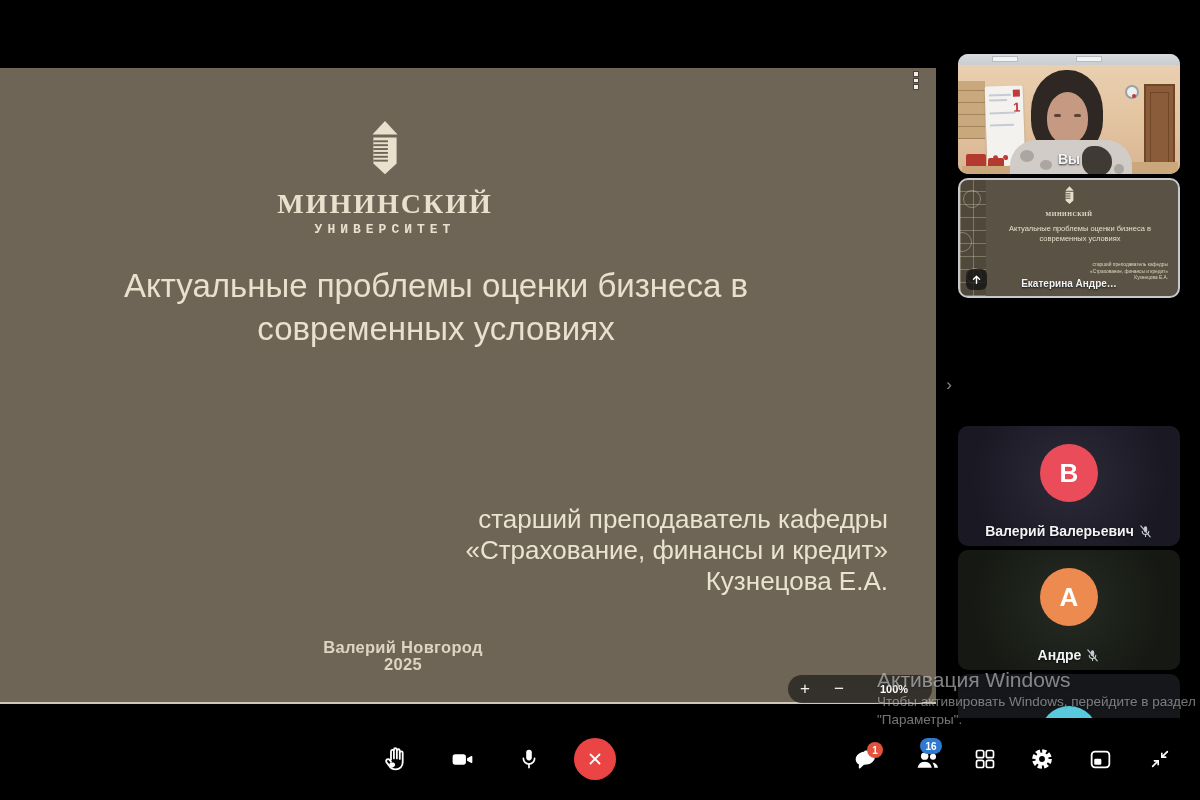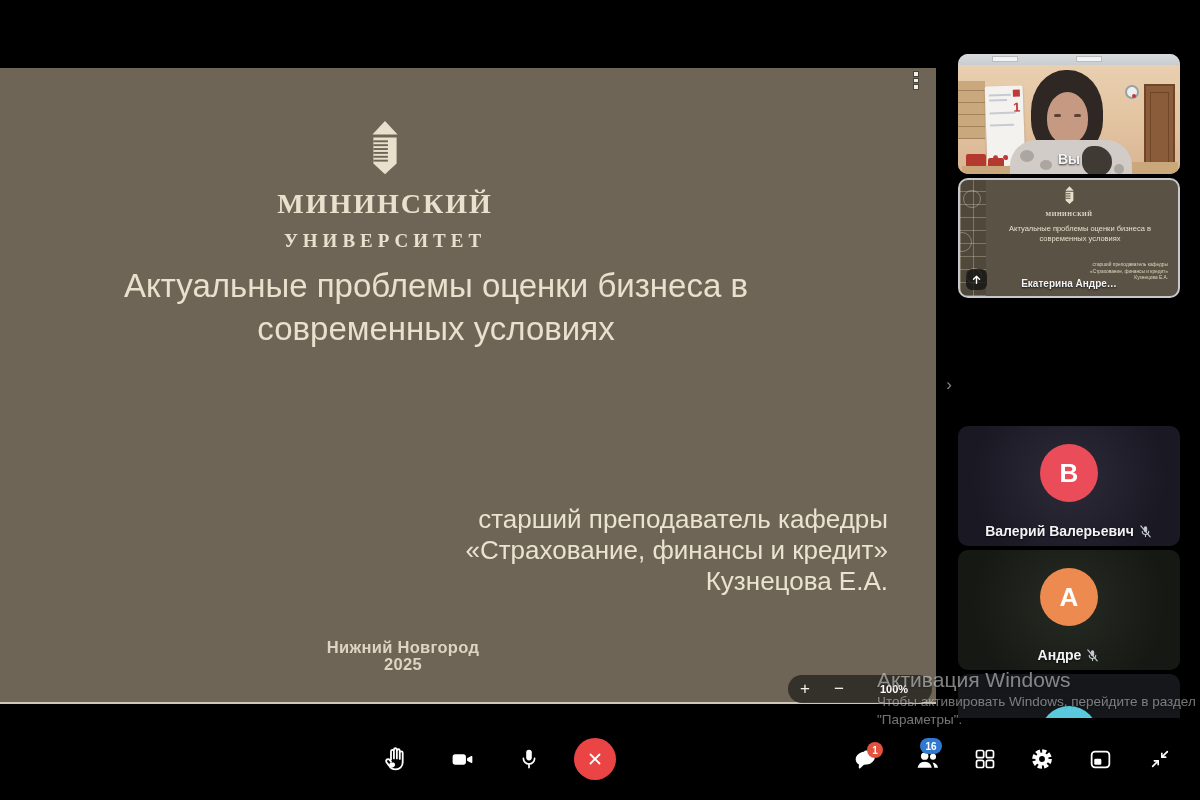--- a/index.html
+++ b/index.html
@@ -10,21 +10,21 @@
   
   .share-area { position:absolute; left:0; top:68px; width:936px; height:636px;
     background:#6e6557; border-bottom:2px solid #cfc8b8; }
   .kebab { position:absolute; top:4px; right:13px; width:14px; height:24px;
     display:flex; flex-direction:column; align-items:center; gap:3px; cursor:pointer; }
   .kebab i { width:3.5px; height:3.5px; background:#f2efe6; display:block; box-shadow:0 0 0 1px rgba(0,0,0,.35); }
 
   .logo-block { position:absolute; left:0; top:52px; width:770px; text-align:center; color:#e9e1cd; }
   .logo-emblem { display:inline-block; }
   .logo-name { font-family:"Liberation Serif", serif; font-weight:bold; font-size:28px; letter-spacing:2px; margin-top:4px; }
-  .logo-sub { font-family:Liberation Serif, serif; font-weight:bold; font-size:19px; letter-spacing:5px; margin-top:10px; }
+  .logo-sub { font-family:Liberation Mono, monospace; font-weight:bold; font-size:13px; letter-spacing:5px; margin-top:2px; }
 
   .slide-title { position:absolute; left:0; top:196px; width:872px; text-align:center;
     color:#e9e1cd; font-size:33px; line-height:43px; font-weight:400; }
 
   .slide-author { position:absolute; right:48px; top:436px; text-align:right;
     color:#eae3d0; font-size:26px; line-height:31px; }
 
   .slide-footer { position:absolute; left:0; top:571px; width:806px; text-align:center;
     color:#ddd5c1; font-size:16.5px; line-height:17px; font-weight:bold; letter-spacing:.3px; }
 
@@ -154,21 +154,21 @@
       <div>современных условиях</div>
     </div>
 
     <div class="slide-author">
       <div>старший преподаватель кафедры</div>
       <div>«Страхование, финансы и кредит»</div>
       <div>Кузнецова Е.А.</div>
     </div>
 
     <div class="slide-footer">
-      <div>Нижний Новгород</div>
+      <div>Валерий Новгород</div>
       <div>2025</div>
     </div>
   </div>
 
   <div class="zoom-pill">
     <div class="zoom-btn">+</div>
     <div class="zoom-btn">−</div>
     <div class="zoom-level">100%</div>
   </div>
 

